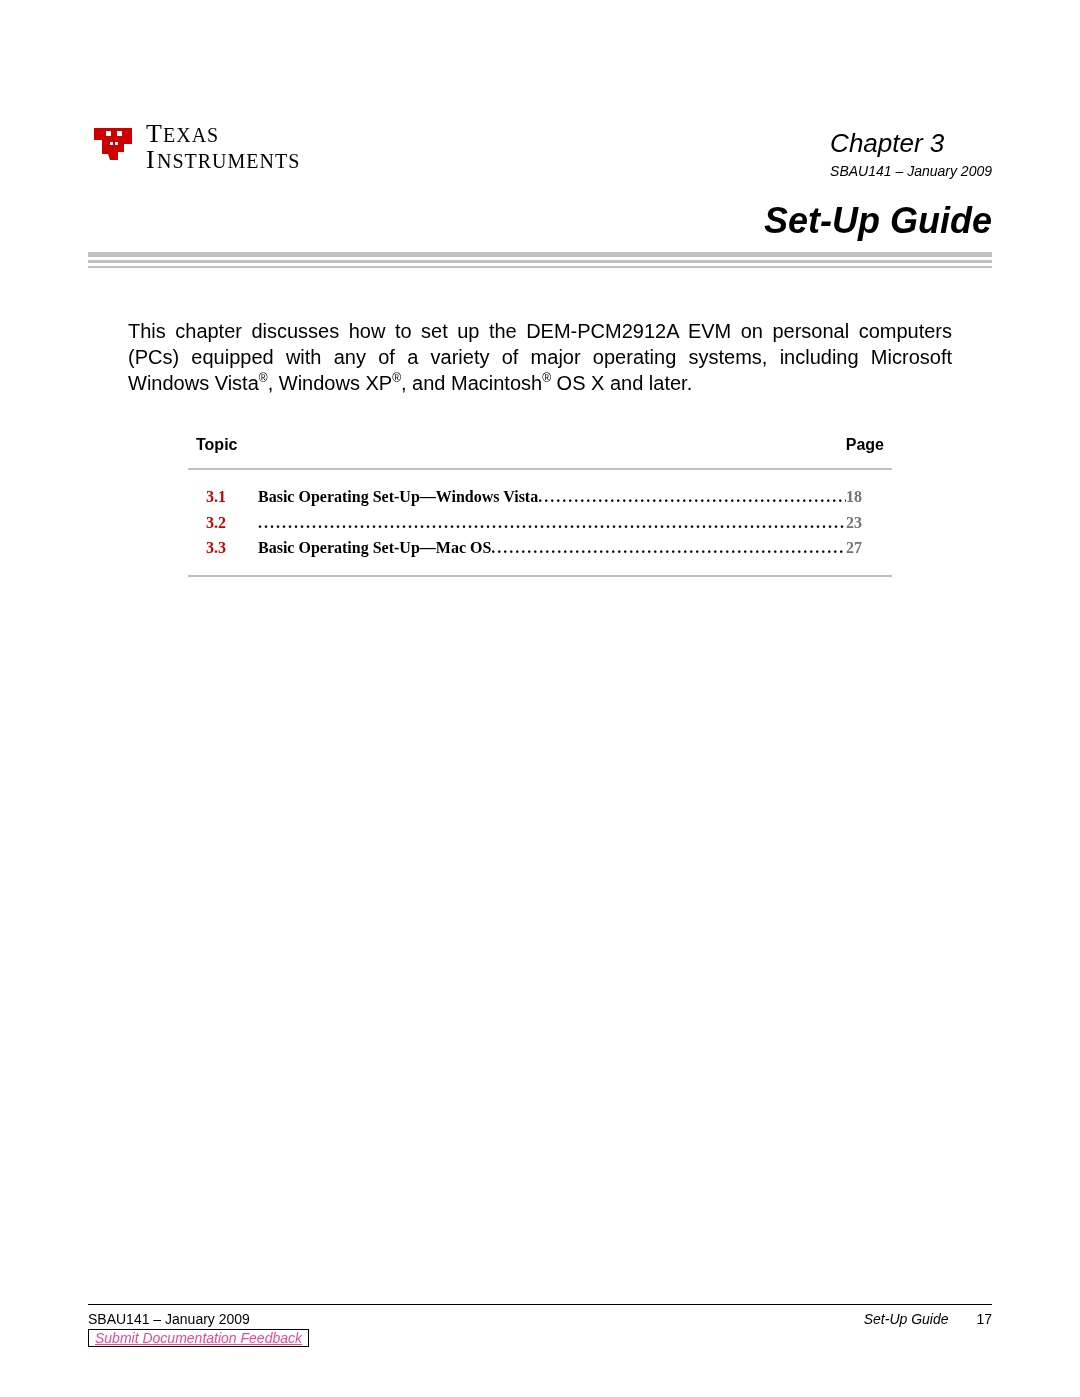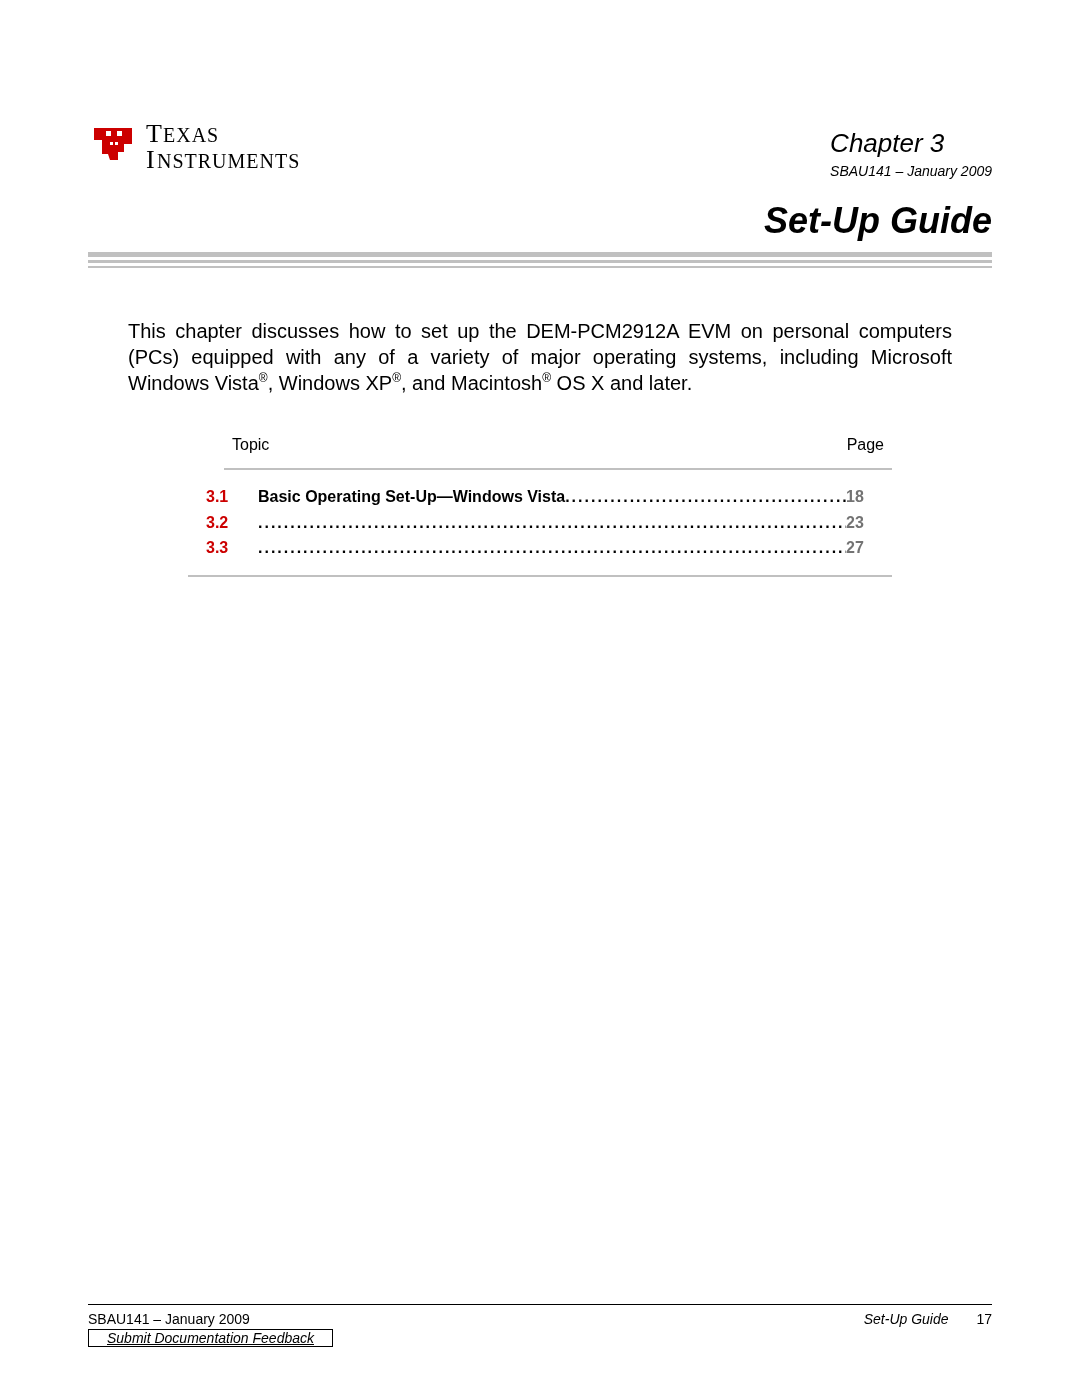--- a/index.html
+++ b/index.html
@@ -80,29 +80,29 @@
       line-height: 1.3;
       text-align: justify;
       margin: 0 40px 40px 40px;
     }
     .toc-container {
       margin: 0 100px;
     }
     .toc-header {
       display: flex;
       justify-content: space-between;
-      font-weight: normal;
+      font-weight: bold;
       font-size: 16px;
       padding: 0 8px 14px 8px;
       border-bottom: 2px solid #c0c0c0;
       margin-bottom: 14px;
-      margin-left: 36px;
     }
     .toc-entries {
       padding: 0 18px;
+      font-family: Liberation Serif, serif;
     }
     .toc-row {
       display: flex;
       font-weight: bold;
       font-size: 16px;
       line-height: 1.6;
       align-items: baseline;
     }
     .toc-num {
       color: #cc0000;
@@ -151,26 +151,26 @@
     }
     .footer-right {
       font-style: italic;
     }
     .footer-pagenum {
       font-style: normal;
       margin-left: 24px;
     }
     .footer-link {
       display: inline-block;
-      color: #000000;
+      color: #ec4899;
       font-style: italic;
       font-size: 14px;
       text-decoration: underline;
       border: 1px solid #000000;
-      padding: 0 18px;
+      padding: 0 6px;
       margin-top: 2px;
     }
     sup {
       font-size: 0.6em;
     }
   </style>
 </head>
 <body>
 
 <div class="page">
@@ -221,20 +221,21 @@
         <span class="toc-dots"></span>
         <span class="toc-page">18</span>
       </div>
       <div class="toc-row">
         <span class="toc-num">3.2</span>
         <span class="toc-dots"></span>
         <span class="toc-page">23</span>
       </div>
       <div class="toc-row">
         <span class="toc-num">3.3</span>
+        <span class="toc-text">Basic Operating Set-Up—Mac OS </span>
         <span class="toc-dots"></span>
         <span class="toc-page">27</span>
       </div>
     </div>
     <div class="toc-bottom-rule"></div>
   </div>
 
   <div class="footer">
     <div class="footer-row1">
       <span class="footer-left">SBAU141 – January 2009</span>

